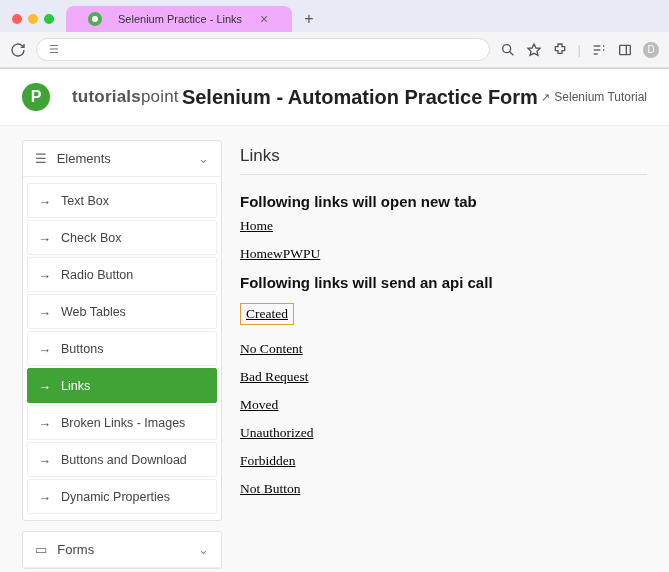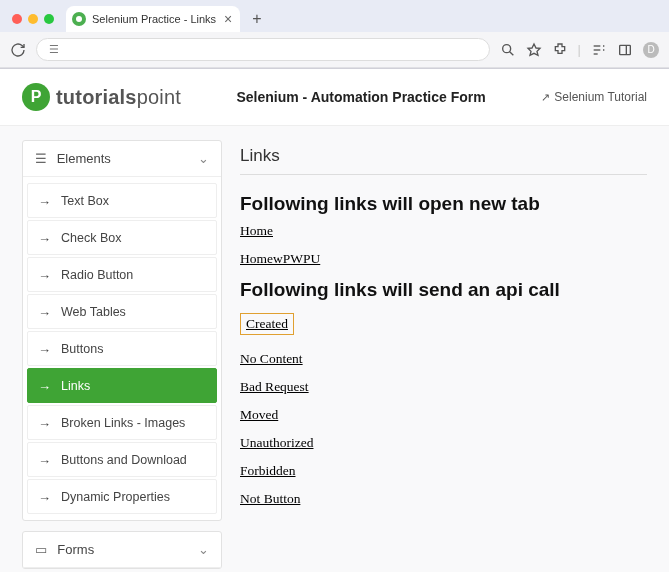--- a/index.html
+++ b/index.html
@@ -6,44 +6,44 @@
 body { font-family: -apple-system, BlinkMacSystemFont, "Segoe UI", Arial, sans-serif; background: #f5f5f7; font-size: 13px; color: #333; }
 
 
 .browser-chrome { background: #e8ebf5; border-bottom: 1px solid #d0d0d8; }
 .tab-bar { display: flex; align-items: center; padding: 6px 8px 0; height: 32px; }
 .traffic-lights { display: flex; gap: 6px; margin-right: 12px; margin-left: 4px; }
 .light { width: 10px; height: 10px; border-radius: 50%; }
 .light.red { background: #ff5f57; }
 .light.yellow { background: #febc2e; }
 .light.green { background: #28c840; }
-.tab { background: #ffffff; border-radius: 8px 8px 0 0; padding: 5px 6px; display: flex; align-items: center; gap: 6px; font-size: 11px; height: 26px; min-width: 160px; }
+.tab { background: #f0abfc; border-radius: 8px 8px 0 0; padding: 5px 22px; display: flex; align-items: center; gap: 16px; font-size: 11px; height: 26px; min-width: 160px; }
 .favicon { width: 14px; height: 14px; background: #4caf50; border-radius: 50%; display: inline-block; position: relative; }
 .favicon::after { content: ""; width: 6px; height: 6px; background: #fff; border-radius: 50%; position: absolute; top: 4px; left: 4px; }
 .tab-close { margin-left: auto; color: #666; font-size: 14px; line-height: 1; padding: 0 2px; }
 .new-tab { margin-left: 6px; color: #555; font-size: 16px; padding: 2px 6px; }
 
 .addr-bar { display: flex; align-items: center; padding: 6px 10px; gap: 10px; background: #f5f5f7; border-bottom: 1px solid #e0e0e4; }
 .addr-icons-left, .addr-icons-right { display: flex; align-items: center; gap: 12px; color: #555; }
 .addr-icons-right { gap: 10px; }
 .addr-url { flex: 1; background: #fff; border: 1px solid #ddd; border-radius: 14px; padding: 4px 12px; font-size: 12px; color: #555; display: flex; align-items: center; gap: 6px; }
 .addr-url .secure { font-size: 11px; color: #777; }
 
 .ic { width: 16px; height: 16px; display: inline-block; }
 .ic svg { width: 100%; height: 100%; }
 
 
 .page { background: #fff; }
 .top-header { display: flex; align-items: center; padding: 14px 22px; border-bottom: 1px solid #eee; }
 .logo { display: flex; align-items: center; gap: 6px; }
 .logo-badge { width: 28px; height: 28px; border-radius: 50%; background: #3fa435; display: flex; align-items: center; justify-content: center; }
 .logo-badge span { color: #fff; font-weight: bold; font-size: 16px; }
-.logo-text { font-size: 20px; color: #555; letter-spacing: 0.2px; }
+.logo-text { font-size: 17px; color: #555; letter-spacing: 0.2px; margin-left: 16px; }
 .logo-text b { color: #555; font-weight: 600; }
-.page-title { flex: 1; text-align: center; font-size: 14px; font-weight: 600; color: #222; }
+.page-title { flex: 1; text-align: center; font-size: 20px; font-weight: 600; color: #222; }
 .tutorial-link { font-size: 12px; color: #555; display: flex; align-items: center; gap: 4px; }
 .tutorial-link .ext { font-size: 11px; }
 
 .content-wrap { padding: 14px 22px; background: #f9f9fa; }
 .layout { display: flex; gap: 18px; max-width: 1000px; }
 
 
 .sidebar { width: 200px; flex-shrink: 0; }
 .side-group { background: #fff; border: 1px solid #e2e2e2; border-radius: 3px; margin-bottom: 10px; }
 .group-head { display: flex; align-items: center; padding: 10px 12px; font-size: 13px; border-bottom: 1px solid #eee; color: #444; }
@@ -51,21 +51,21 @@
 .group-head .chev { margin-left: auto; color: #888; }
 .side-items { padding: 4px; }
 .side-item { display: flex; align-items: center; padding: 9px 10px; margin: 2px 0; border: 1px solid #eee; border-radius: 2px; font-size: 12.5px; color: #444; background: #fff; gap: 10px; }
 .side-item.active { background: #3fa435; color: #fff; border-color: #3fa435; }
 .side-item .arrow { font-size: 13px; }
 .side-item.active .arrow { color: #fff; }
 
 
 .main { flex: 1; padding-top: 6px; }
 .main h2 { font-size: 17px; font-weight: 500; color: #333; padding-bottom: 8px; border-bottom: 1px solid #ddd; margin-bottom: 18px; }
-.main h3 { font-size: 19px; font-weight: 700; color: #111; margin-bottom: 8px; margin-top: 4px; }
+.main h3 { font-size: 15px; font-weight: 700; color: #111; margin-bottom: 8px; margin-top: 4px; }
 .lnk { display: block; margin: 6px 0 12px; color: #000000; text-decoration: underline; font-size: 13.5px; font-family: Georgia, 'Times New Roman', serif; }
 .lnk.highlighted { border: 1.5px solid #e0a030; padding: 2px 5px; display: inline-block; margin-top: 4px; margin-bottom: 10px; }
 
 .avatar { width: 16px; height: 16px; border-radius: 50%; background: #bbb; color: #fff; font-size: 10px; display: flex; align-items: center; justify-content: center; }
 </style>
 </head>
 <body>
 
 <div class="browser-chrome">
   <div class="tab-bar">

